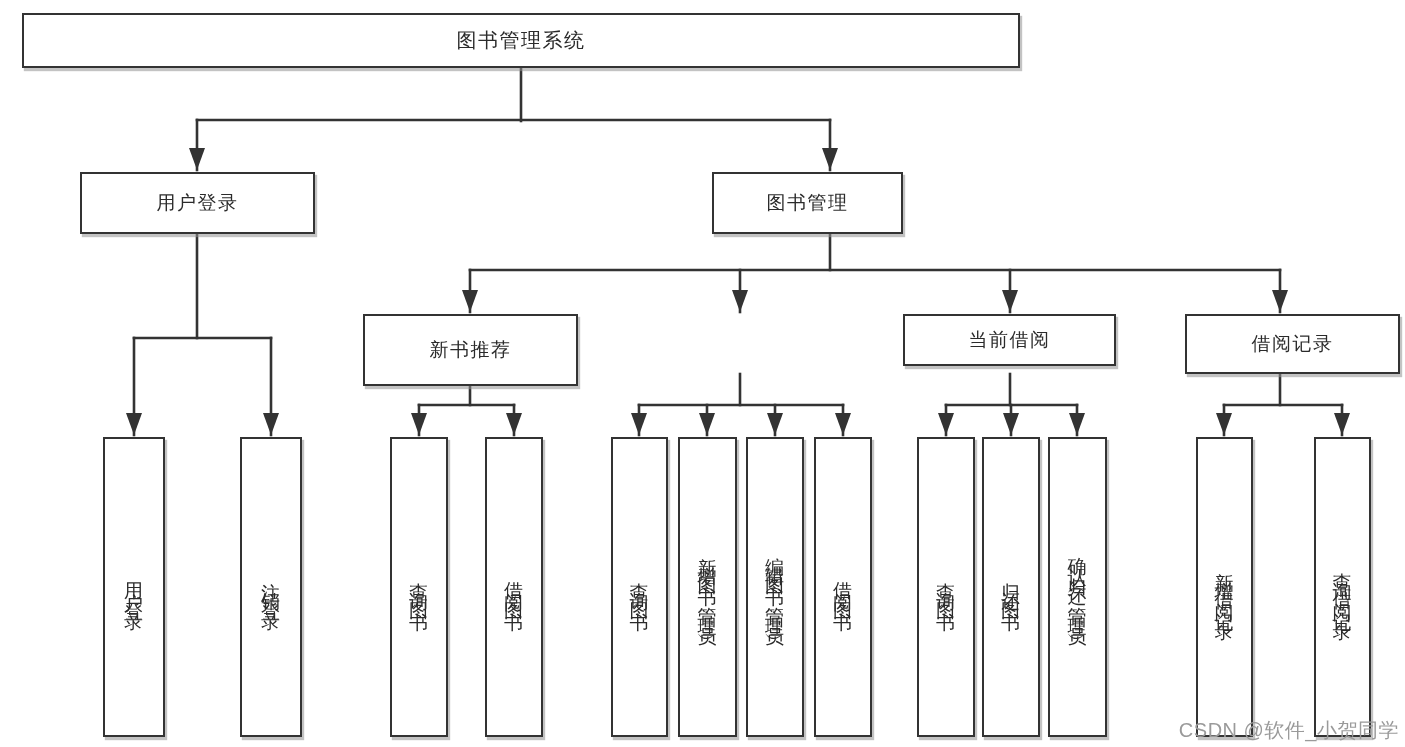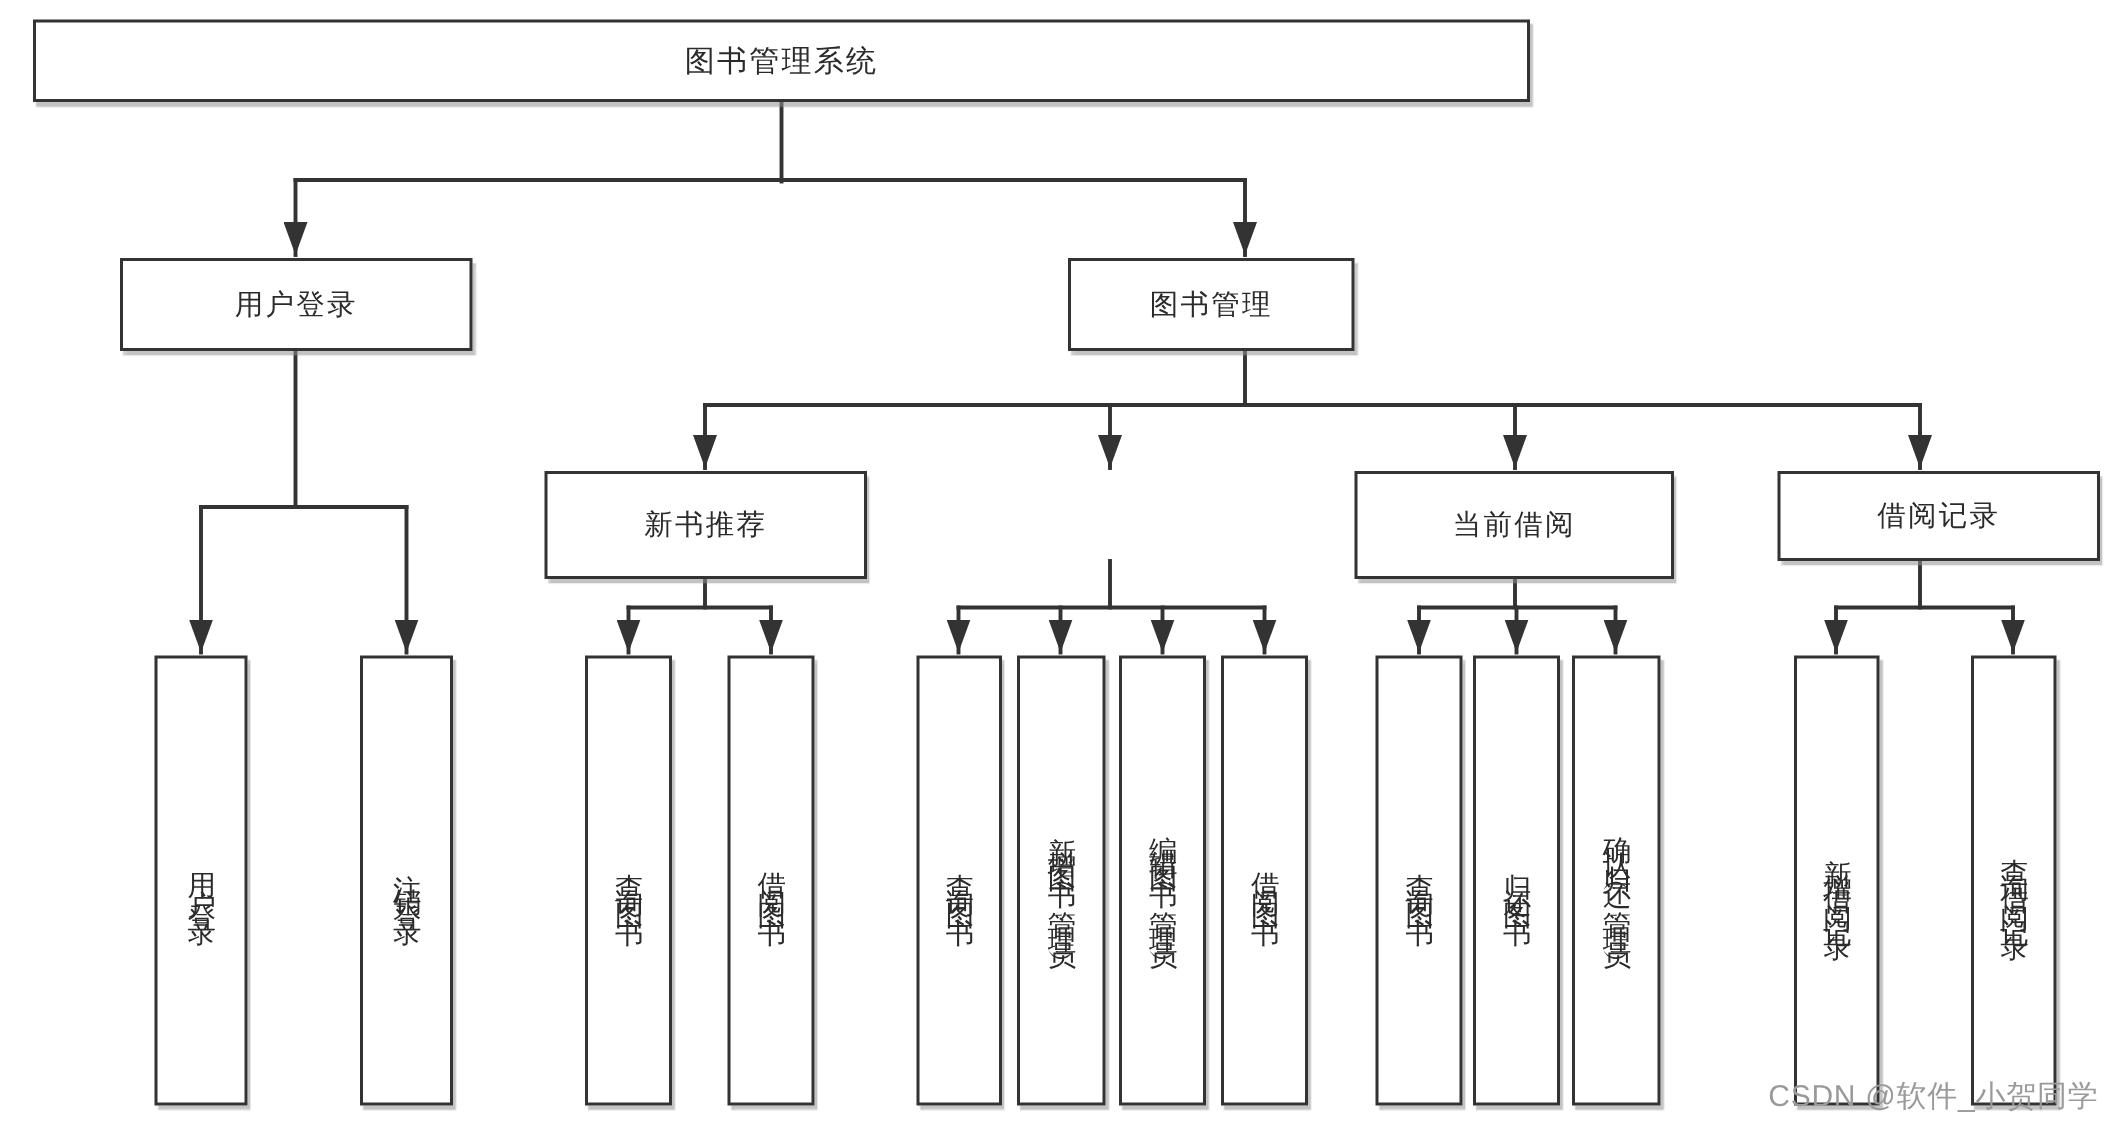--- a/index.html
+++ b/index.html
@@ -125,21 +125,21 @@
   <div class="node h" style="left:80px; top:172px; width:235px; height:62px;">
     <span>用户登录</span>
   </div>
   <div class="node h" style="left:712px; top:172px; width:191px; height:62px;">
     <span>图书管理</span>
   </div>
 
   <div class="node h" style="left:363px; top:314px; width:215px; height:72px;">
     <span>新书推荐</span>
   </div>
-  <div class="node h" style="left:903px; top:314px; width:213px; height:72px;">
+  <div class="node h" style="left:903px; top:314px; width:213px; height:52px;">
     <span>当前借阅</span>
   </div>
   <div class="node h" style="left:1173px; top:314px; width:215px; height:60px;margin-left:12px;">
     <span>借阅记录</span>
   </div>
 
   <div class="node v" style="left:103px; top:437px; width:62px; height:300px;">
     <span>用户登录</span>
   </div>
   <div class="node v" style="left:240px; top:437px; width:62px; height:300px;">

